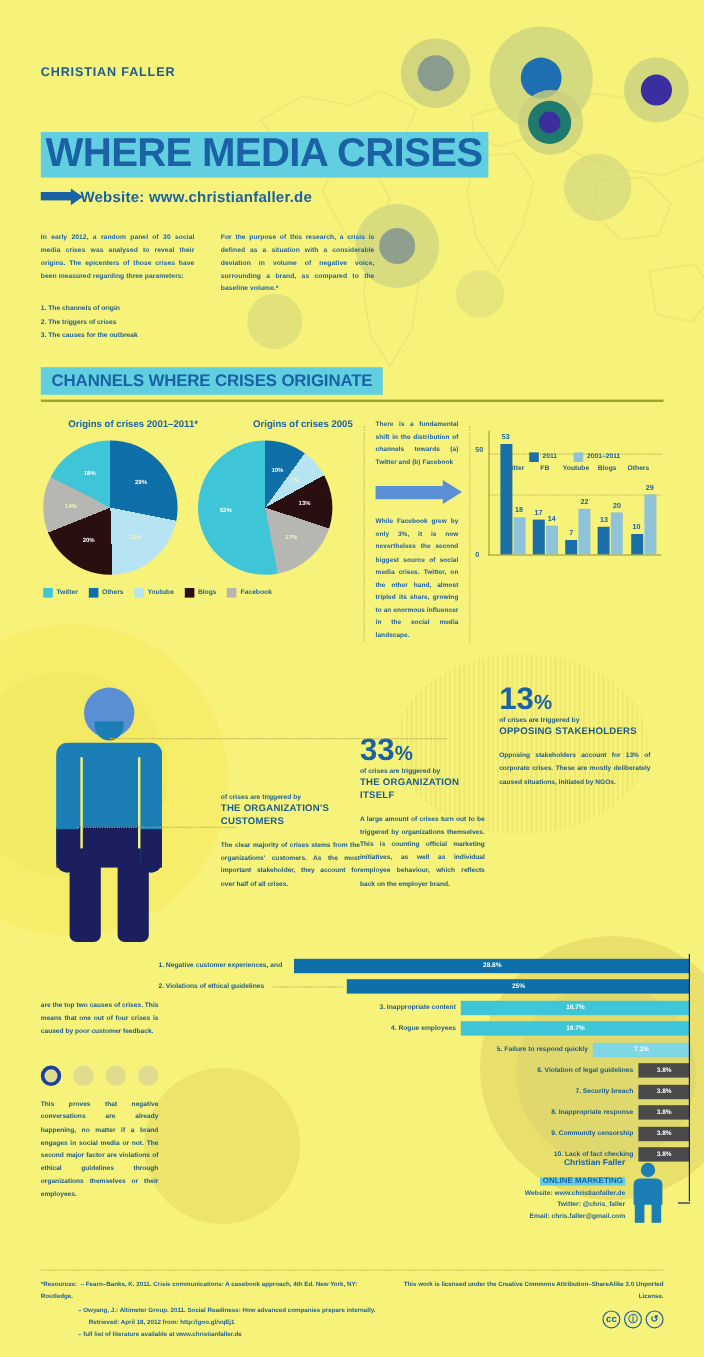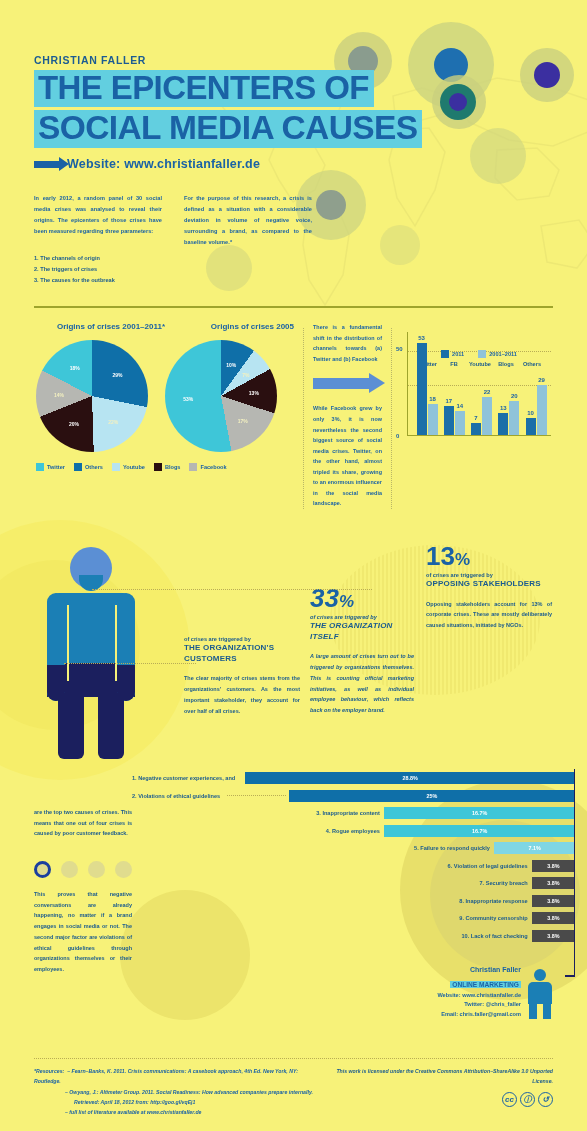--- a/index.html
+++ b/index.html
@@ -168,21 +168,21 @@
   .mini-person { position: relative; width: 26px; height: 50px; }
   .mp-head { position: absolute; left: 7px; top: 0; width: 12px; height: 12px;
              border-radius: 50%; background: #1b7fb5; }
   .mp-body { position: absolute; left: 1px; top: 13px; width: 24px; height: 22px;
              background: #1b7fb5; border-radius: 5px 5px 0 0; }
   .mp-lg { position: absolute; top: 34px; width: 8px; height: 16px; background: #1b7fb5; }
 
   
   .foot { position: absolute; left: 34px; right: 34px; bottom: 14px; z-index: 4; }
   .foot-rule { border-top: 1px dotted #b9ad55; margin-bottom: 7px; }
-  .foot-row { display: flex; justify-content: flex-end; font-style: italic; }
+  .foot-row { display: flex; justify-content: flex-end; }
   .res { font-size: 5.2px; line-height: 1.95; font-weight: bold; color: #1a62a5; }
   .res-ind { padding-left: 31px; }
   .res-ind2 { padding-left: 40px; }
   .lic { text-align: right; font-size: 5.2px; line-height: 1.95; font-weight: bold; }
   .cc { display: flex; gap: 3px; justify-content: flex-end; margin-top: 5px; }
   .ccb { width: 15px; height: 15px; border-radius: 50%; border: 1.4px solid #1a62a5;
          display: flex; align-items: center; justify-content: center;
          font-size: 8px; font-weight: bold; color: #1a62a5; }
 </style>
 </head>
@@ -224,22 +224,22 @@
     <div class="epi" style="left:296px; top:170px; width:70px; height:70px; background:#cbd380; opacity:.7;"></div>
     <div class="epi" style="left:316px; top:190px; width:30px; height:30px; background:#8f9f8d;"></div>
     <div class="epi" style="left:470px; top:128px; width:56px; height:56px; background:#cbd380; opacity:.6;"></div>
     <div class="epi" style="left:206px; top:245px; width:46px; height:46px; background:#d4d77d; opacity:.6;"></div>
     <div class="epi" style="left:380px; top:225px; width:40px; height:40px; background:#d4d77d; opacity:.5;"></div>
   </div>
 
   <div class="wrap">
     <div class="author">CHRISTIAN FALLER</div>
     <h1>
-      <span class="t-line">THE EPICENTERS OF</span><br>
-      <span class="t-line two">SOCIAL MEDIA CAUSES</span>
+      <br>
+      <span class="t-line two">WHERE MEDIA CRISES</span>
     </h1>
     <div class="site">
       <span class="arrow-sm"></span>
       <span class="site-txt">Website: www.christianfaller.de</span>
     </div>
 
     <div class="intro">
       <div class="col">
         <div class="para">In early 2012, a random panel of 30 social media crises was analysed to reveal their origins. The epicenters of those crises have been measured regarding three parameters:</div>
         <div class="list">
@@ -249,20 +249,21 @@
         </div>
       </div>
       <div class="col">
         <div class="para">For the purpose of this research, a crisis is defined as a situation with a considerable deviation in volume of negative voice, surrounding a brand, as compared to the baseline volume.*</div>
       </div>
     </div>
   </div>
 
   <div class="wrap channels">
     <div>
+      <span class="sec-head">CHANNELS WHERE CRISES ORIGINATE</span>
       <div class="sec-rule"></div>
     </div>
 
     <div class="chan-body">
 
       <div class="pies">
         <div class="pies-row">
           <div class="pie-box">
             <div class="pie-title">Origins of crises 2001–2011*</div>
             <div class="pie" id="pie1" style="background: conic-gradient(rgb(15, 111, 168) 0deg, rgb(15, 111, 168) 101.36deg, rgb(183, 228, 242) 101.36deg, rgb(183, 228, 242) 178.25deg, rgb(42, 15, 16) 178.25deg, rgb(42, 15, 16) 248.16deg, rgb(182, 183, 178) 248.16deg, rgb(182, 183, 178) 297.09deg, rgb(62, 198, 216) 297.09deg, rgb(62, 198, 216) 360deg);">
@@ -411,21 +412,21 @@
         <div class="lead" style="left:58px; top:46px; width:280px;"></div>
         <div class="lead" style="left:30px; top:120px; width:132px;"></div>
       </div>
 
       <div class="stat" style="width:116px; padding-top:90px;">
         <div class="sub1">of crises are triggered by</div>
         <div class="sub2">THE ORGANIZATION'S CUSTOMERS</div>
         <div class="body">The clear majority of crises stems from the organizations' customers. As the most important stakeholder, they account for over half of all crises.</div>
       </div>
 
-      <div class="stat" style="width:104px; margin-left:10px; padding-top:42px;font-style:italic;">
+      <div class="stat" style="width:104px; margin-left:0; padding-top:42px;">
         <div class="pct"><span>33</span><span class="sm">%</span></div>
         <div class="sub1">of crises are triggered by</div>
         <div class="sub2">THE ORGANIZATION ITSELF</div>
         <div class="body">A large amount of crises turn out to be triggered by organizations themselves. This is counting official marketing initiatives, as well as individual employee behaviour, which reflects back on the employer brand.</div>
       </div>
 
       <div class="stat" style="width:126px; margin-left:12px;">
         <div class="pct"><span>13</span><span class="sm">%</span></div>
         <div class="sub1">of crises are triggered by</div>
         <div class="sub2">OPPOSING STAKEHOLDERS</div>

